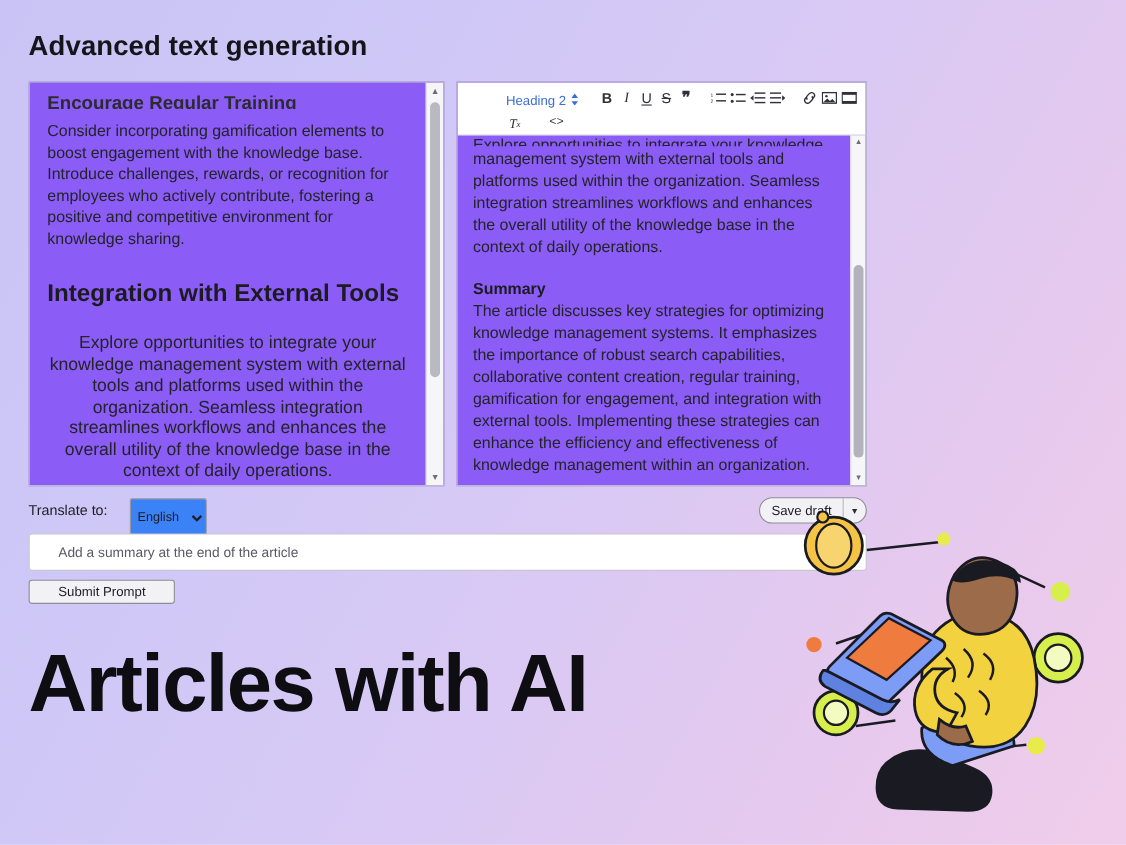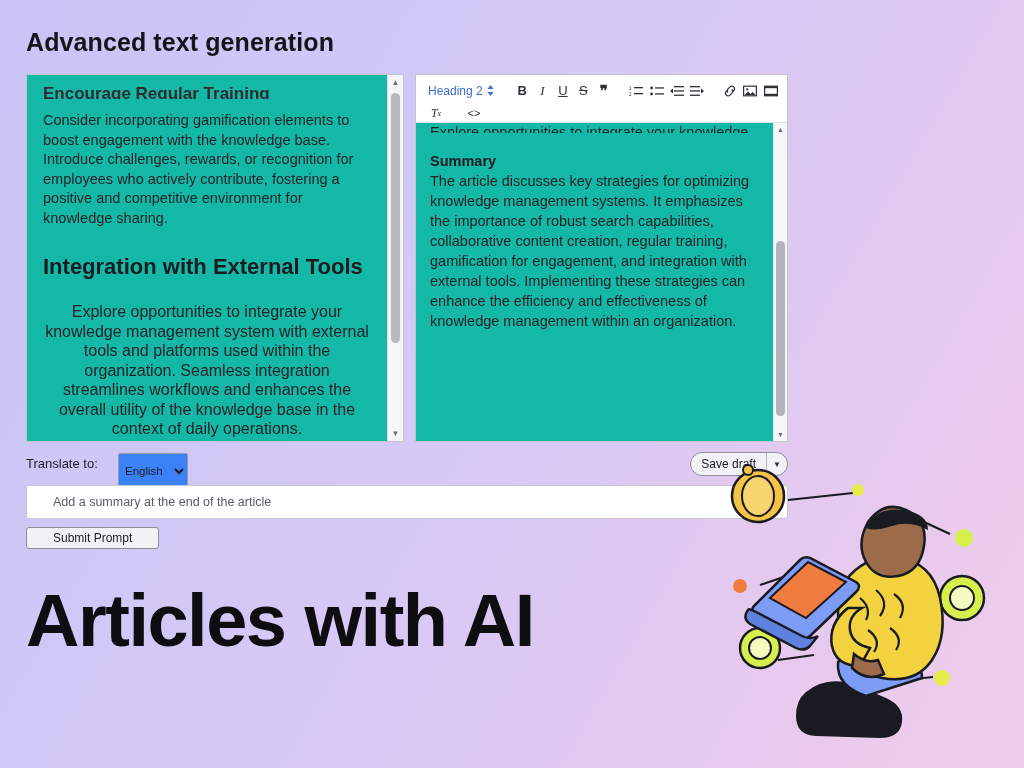--- a/index.html
+++ b/index.html
@@ -31,21 +31,21 @@
     position: absolute;
     left: 26px;
     top: 74px;
     width: 762px;
     height: 368px;
   }
 
   .pane {
     position: absolute;
     top: 0;
-    background: #14b8a6;
+    background: #8b5cf6;
     border: 1px solid #c3c3cb;
     box-sizing: border-box;
     overflow: hidden;
   }
 
   .pane-left {
     left: 0;
     width: 378px;
     height: 368px;
   }
@@ -133,23 +133,23 @@
     top: 0;
     right: 0;
     height: 48px;
     background: #ffffff;
     border-bottom: 1px solid #e2e2e8;
     box-sizing: border-box;
     padding: 4px 8px 0 8px;
   }
   .tb-row {
     display: flex;
-    align-items: center;
     height: 23px;
     gap: 4px;
+    margin-left: 32px;
   }
   .heading-select {
     display: flex;
     align-items: center;
     gap: 4px;
     color: #3b6fd4;
     font-size: 12px;
     padding: 1px 4px;
     border-radius: 3px;
     cursor: pointer;
@@ -472,20 +472,21 @@
       </div>
       <div class="tb-row" style="padding-left:2px;">
         <div class="tb-btn clearfmt">T<span style="font-size:8px;">x</span></div>
         <div class="tb-sep"></div>
         <div class="tb-btn code">&lt;&gt;</div>
       </div>
     </div>
 
     <div class="editor-body">
       <div class="ed-clip-top">Explore opportunities to integrate your knowledge</div>
+      <p class="ed-para">management system with external tools and platforms used within the organization. Seamless integration streamlines workflows and enhances the overall utility of the knowledge base in the context of daily operations.</p>
       <div class="ed-h3">Summary</div>
       <p class="ed-summary">The article discusses key strategies for optimizing knowledge management systems. It emphasizes the importance of robust search capabilities, collaborative content creation, regular training, gamification for engagement, and integration with external tools. Implementing these strategies can enhance the efficiency and effectiveness of knowledge management within an organization.</p>
     </div>
 
     <div class="vscroll-right">
       <div class="arrow up">▲</div>
       <div class="thumb" style="top:118px; height:175px;"></div>
       <div class="arrow down">▼</div>
     </div>
   </div>

